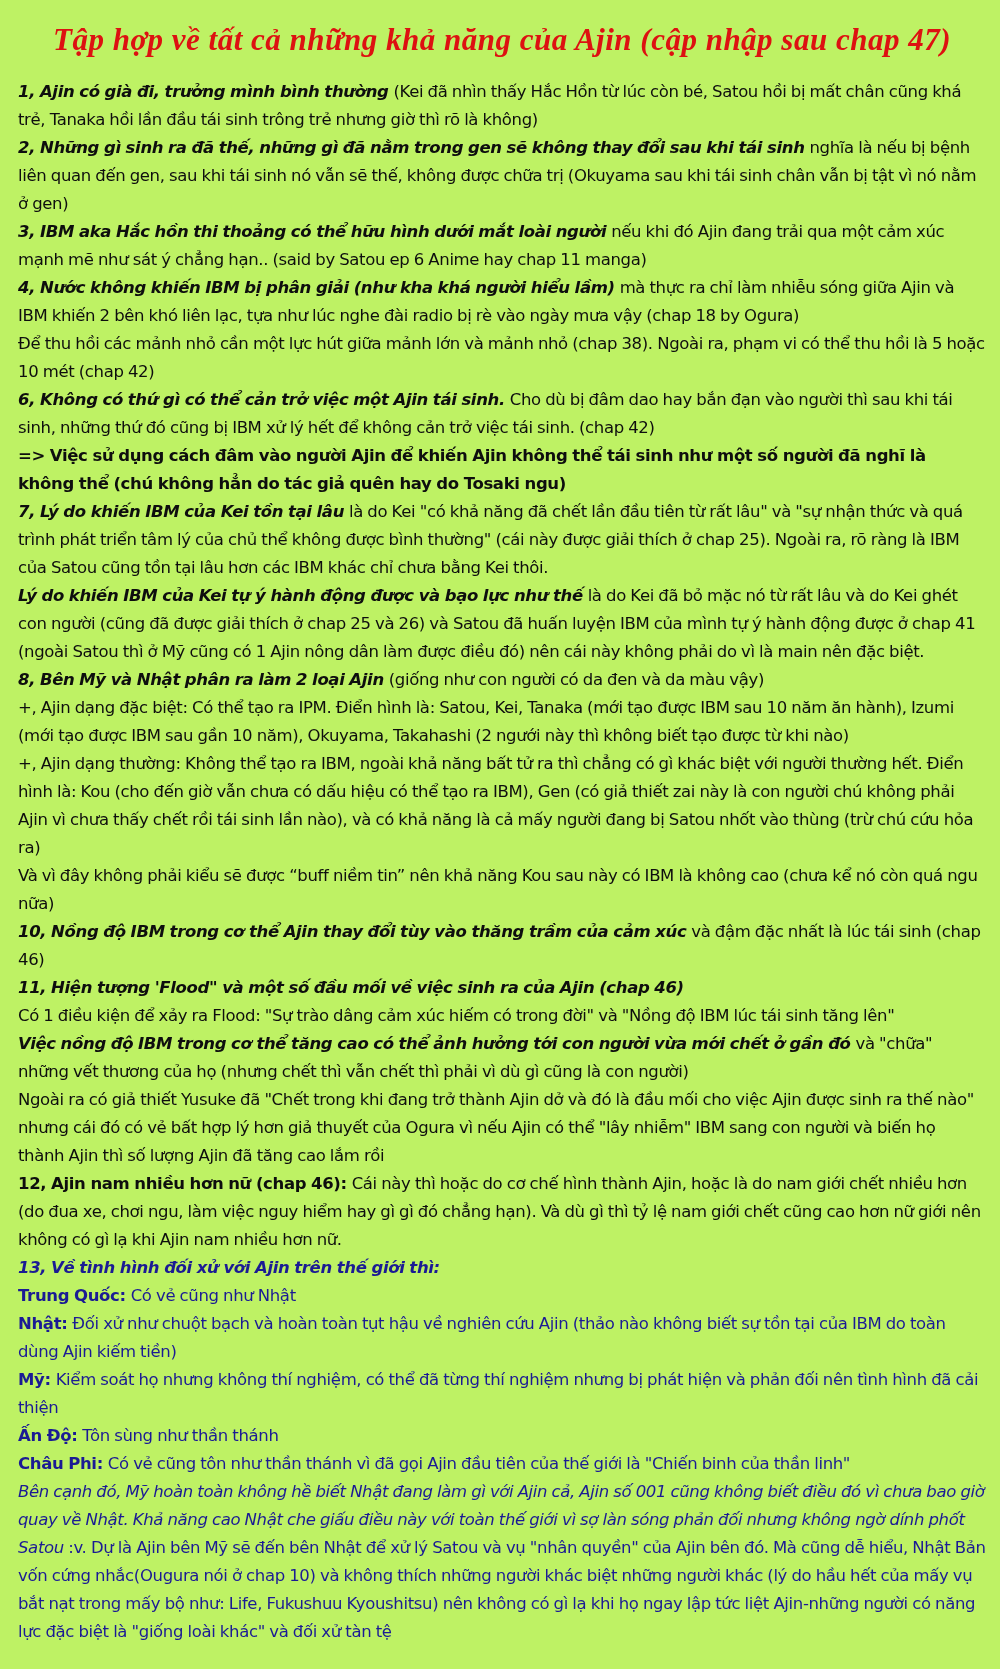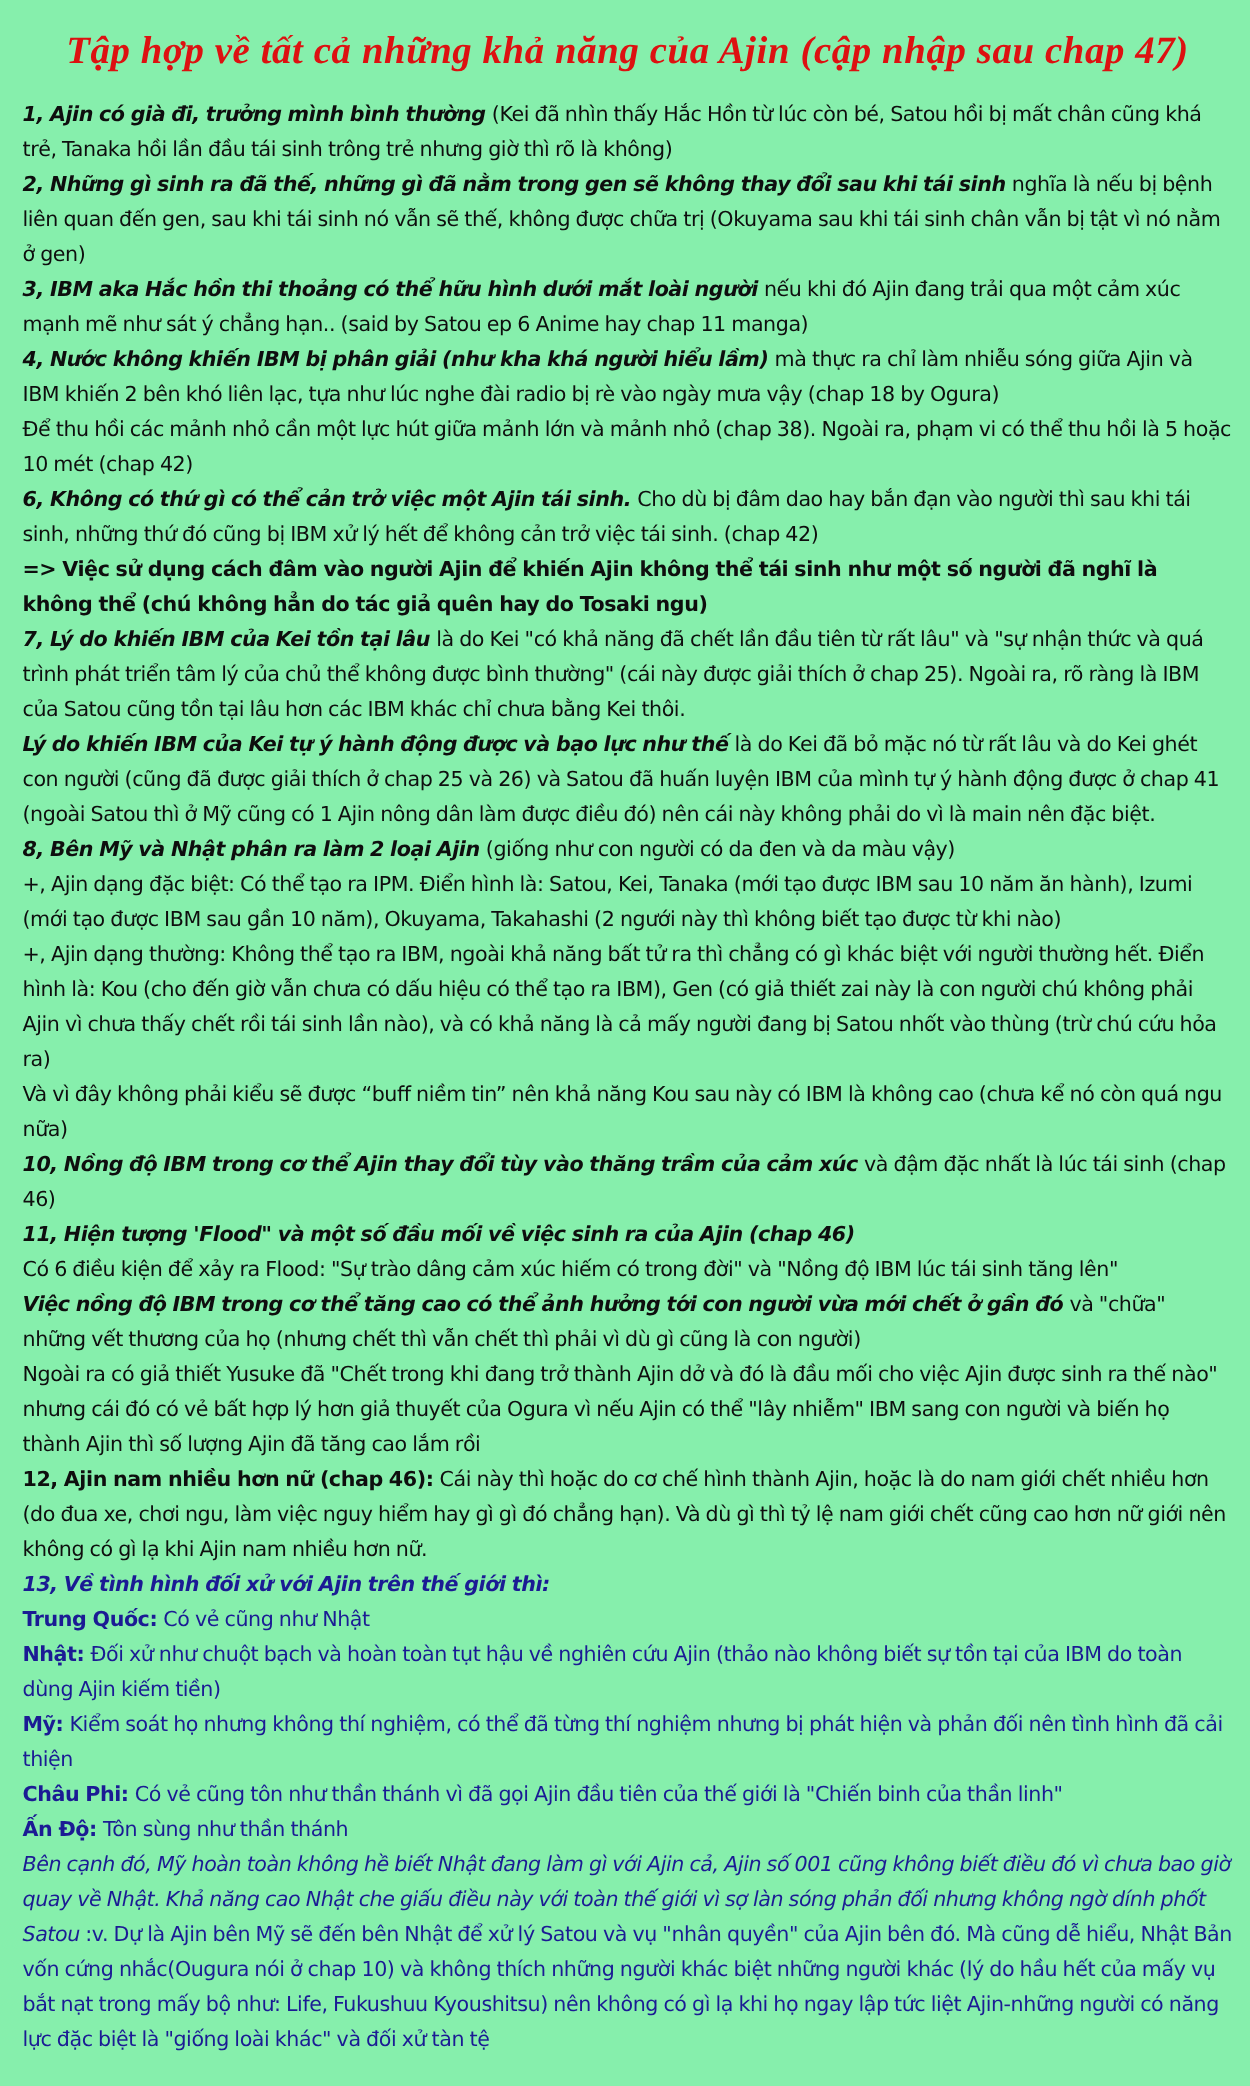--- a/index.html
+++ b/index.html
@@ -29,43 +29,43 @@
     word-spacing: -0.5px;
   }
   .seg-bold-italic { font-weight: 700; font-style: italic; }
   .seg-bold { font-weight: 700; }
   .seg-italic { font-style: italic; }
   .seg-regular { font-weight: 400; font-style: normal; }
 </style>
 </head>
 <body>
 
-<div class="doc" style="background: #86efac;">
+<div class="doc" style="background: #bef264;">
   <h1 class="title" style="color: rgb(221, 17, 17);">Tập hợp về tất cả những khả năng của Ajin (cập nhập sau chap 47)</h1>
   <div>
       <p class="para" style="color: rgb(14, 14, 14);"><span class="seg-bold-italic">1, Ajin có già đi, trưởng mình bình thường </span><span class="seg-regular">(Kei đã nhìn thấy Hắc Hồn từ lúc còn bé, Satou hồi bị mất chân cũng khá trẻ, Tanaka hồi lần đầu tái sinh trông trẻ nhưng giờ thì rõ là không)</span></p>
       <p class="para" style="color: rgb(14, 14, 14);"><span class="seg-bold-italic">2, Những gì sinh ra đã thế, những gì đã nằm trong gen sẽ không thay đổi sau khi tái sinh </span><span class="seg-regular">nghĩa là nếu bị bệnh liên quan đến gen, sau khi tái sinh nó vẫn sẽ thế, không được chữa trị (Okuyama sau khi tái sinh chân vẫn bị tật vì nó nằm ở gen)</span></p>
       <p class="para" style="color: rgb(14, 14, 14);"><span class="seg-bold-italic">3, IBM aka Hắc hồn thi thoảng có thể hữu hình dưới mắt loài người </span><span class="seg-regular">nếu khi đó Ajin đang trải qua một cảm xúc mạnh mẽ như sát ý chẳng hạn.. (said by Satou ep 6 Anime hay chap 11 manga)</span></p>
       <p class="para" style="color: rgb(14, 14, 14);"><span class="seg-bold-italic">4, Nước không khiến IBM bị phân giải (như kha khá người hiểu lầm) </span><span class="seg-regular">mà thực ra chỉ làm nhiễu sóng giữa Ajin và IBM khiến 2 bên khó liên lạc, tựa như lúc nghe đài radio bị rè vào ngày mưa vậy (chap 18 by Ogura)</span></p>
       <p class="para" style="color: rgb(14, 14, 14);"><span class="seg-regular">Để thu hồi các mảnh nhỏ cần một lực hút giữa mảnh lớn và mảnh nhỏ (chap 38). Ngoài ra, phạm vi có thể thu hồi là 5 hoặc 10 mét (chap 42)</span></p>
       <p class="para" style="color: rgb(14, 14, 14);"><span class="seg-bold-italic">6, Không có thứ gì có thể cản trở việc một Ajin tái sinh. </span><span class="seg-regular">Cho dù bị đâm dao hay bắn đạn vào người thì sau khi tái sinh, những thứ đó cũng bị IBM xử lý hết để không cản trở việc tái sinh. (chap 42)</span></p>
       <p class="para" style="color: rgb(14, 14, 14);"><span class="seg-bold">=&gt; Việc sử dụng cách đâm vào người Ajin để khiến Ajin không thể tái sinh như một số người đã nghĩ là không thể (chú không hẳn do tác giả quên hay do Tosaki ngu)</span></p>
       <p class="para" style="color: rgb(14, 14, 14);"><span class="seg-bold-italic">7,  Lý do khiến IBM của Kei tồn tại lâu </span><span class="seg-regular">là do Kei "có khả năng đã chết lần đầu tiên từ rất lâu" và "sự nhận thức và quá trình phát triển tâm lý của chủ thể không được bình thường" (cái này được giải thích ở chap 25). Ngoài ra, rõ ràng là IBM của Satou cũng tồn tại lâu hơn các IBM khác chỉ chưa bằng Kei thôi.</span></p>
       <p class="para" style="color: rgb(14, 14, 14);"><span class="seg-bold-italic">Lý do khiến IBM của Kei tự ý hành động được và bạo lực như thế </span><span class="seg-regular">là do Kei đã bỏ mặc nó từ rất lâu và do Kei ghét con người (cũng đã được giải thích ở chap 25 và 26) và Satou đã huấn luyện IBM của mình tự ý hành động được ở chap 41 (ngoài Satou thì ở Mỹ cũng có 1 Ajin nông dân làm được điều đó) nên cái này không phải do vì là main nên đặc biệt.</span></p>
       <p class="para" style="color: rgb(14, 14, 14);"><span class="seg-bold-italic">8, Bên Mỹ và Nhật phân ra làm 2 loại Ajin </span><span class="seg-regular">(giống như con người có da đen và da màu vậy)</span></p>
       <p class="para" style="color: rgb(14, 14, 14);"><span class="seg-regular">+, Ajin dạng đặc biệt: Có thể tạo ra IPM. Điển hình là: Satou, Kei, Tanaka (mới tạo được IBM sau 10 năm ăn hành), Izumi (mới tạo được IBM sau gần 10 năm), Okuyama, Takahashi (2 ngưới này thì không biết tạo được từ khi nào)</span></p>
       <p class="para" style="color: rgb(14, 14, 14);"><span class="seg-regular">+, Ajin dạng thường: Không thể tạo ra IBM, ngoài khả năng bất tử ra thì chẳng có gì khác biệt với người thường hết. Điển hình là: Kou (cho đến giờ vẫn chưa có dấu hiệu có thể tạo ra IBM), Gen (có giả thiết zai này là con người chú không phải Ajin vì chưa thấy chết rồi tái sinh lần nào), và có khả năng là cả mấy người đang bị Satou nhốt vào thùng (trừ chú cứu hỏa ra)</span></p>
       <p class="para" style="color: rgb(14, 14, 14);"><span class="seg-regular">Và vì đây không phải kiểu sẽ được “buff niềm tin” nên khả năng Kou sau này có IBM là không cao (chưa kể nó còn quá ngu nữa)</span></p>
       <p class="para" style="color: rgb(14, 14, 14);"><span class="seg-bold-italic">10, Nồng độ IBM trong cơ thể Ajin thay đổi tùy vào thăng trầm của cảm xúc </span><span class="seg-regular">và đậm đặc nhất là lúc tái sinh (chap 46)</span></p>
       <p class="para" style="color: rgb(14, 14, 14);"><span class="seg-bold-italic">11, Hiện tượng 'Flood" và một số đầu mối về việc sinh ra của Ajin (chap 46)</span></p>
-      <p class="para" style="color: rgb(14, 14, 14);"><span class="seg-regular">Có 6 điều kiện để xảy ra Flood: "Sự trào dâng cảm xúc hiếm có trong đời" và "Nồng độ IBM lúc tái sinh tăng lên"</span></p>
+      <p class="para" style="color: rgb(14, 14, 14);"><span class="seg-regular">Có 1 điều kiện để xảy ra Flood: "Sự trào dâng cảm xúc hiếm có trong đời" và "Nồng độ IBM lúc tái sinh tăng lên"</span></p>
       <p class="para" style="color: rgb(14, 14, 14);"><span class="seg-bold-italic">Việc nồng độ IBM trong cơ thể tăng cao có thể ảnh hưởng tới con người vừa mới chết ở gần đó </span><span class="seg-regular">và "chữa" những vết thương của họ (nhưng chết thì vẫn chết thì phải vì dù gì cũng là con người)</span></p>
       <p class="para" style="color: rgb(14, 14, 14);"><span class="seg-regular">Ngoài ra có giả thiết Yusuke đã "Chết trong khi đang trở thành Ajin dở và đó là đầu mối cho việc Ajin được sinh ra thế nào" nhưng cái đó có vẻ bất hợp lý hơn giả thuyết của Ogura vì nếu Ajin có thể "lây nhiễm" IBM sang con người và biến họ thành Ajin thì số lượng Ajin đã tăng cao lắm rồi</span></p>
       <p class="para" style="color: rgb(14, 14, 14);"><span class="seg-bold">12, Ajin nam nhiều hơn nữ (chap 46): </span><span class="seg-regular">Cái này thì hoặc do cơ chế hình thành Ajin, hoặc là do nam giới chết nhiều hơn (do đua xe, chơi ngu, làm việc nguy hiểm hay gì gì đó chẳng hạn). Và dù gì thì tỷ lệ nam giới chết cũng cao hơn nữ giới nên không có gì lạ khi Ajin nam nhiều hơn nữ.</span></p>
       <p class="para" style="color: rgb(27, 27, 148);"><span class="seg-bold-italic">13, Về tình hình đối xử với Ajin trên thế giới thì:</span></p>
       <p class="para" style="color: rgb(27, 27, 148);"><span class="seg-bold">Trung Quốc: </span><span class="seg-regular">Có vẻ cũng như Nhật</span></p>
       <p class="para" style="color: rgb(27, 27, 148);"><span class="seg-bold">Nhật: </span><span class="seg-regular">Đối xử như chuột bạch và hoàn toàn tụt hậu về nghiên cứu Ajin (thảo nào không biết sự tồn tại của IBM do toàn dùng Ajin kiếm tiền)</span></p>
       <p class="para" style="color: rgb(27, 27, 148);"><span class="seg-bold">Mỹ: </span><span class="seg-regular">Kiểm soát họ nhưng không thí nghiệm, có thể đã từng thí nghiệm nhưng bị phát hiện và phản đối nên tình hình đã cải thiện</span></p>
+      <p class="para" style="color: rgb(27, 27, 148);"><span class="seg-bold">Ấn Độ: </span><span class="seg-regular">Tôn sùng như thần thánh</span></p>
       <p class="para" style="color: rgb(27, 27, 148);"><span class="seg-bold">Châu Phi: </span><span class="seg-regular">Có vẻ cũng tôn như thần thánh vì đã gọi Ajin đầu tiên của thế giới là "Chiến binh của thần linh"</span></p>
-      <p class="para" style="color: rgb(27, 27, 148);"><span class="seg-bold">Ấn Độ: </span><span class="seg-regular">Tôn sùng như thần thánh</span></p>
       <p class="para" style="color: rgb(27, 27, 148);"><span class="seg-italic">Bên cạnh đó, Mỹ hoàn toàn không hề biết Nhật đang làm gì với Ajin cả, Ajin số 001 cũng không biết điều đó vì chưa bao giờ quay về Nhật. Khả năng cao Nhật che giấu điều này với toàn thế giới vì sợ làn sóng phản đối nhưng không ngờ dính phốt Satou </span><span class="seg-regular">:v. Dự là Ajin bên Mỹ sẽ đến bên Nhật để xử lý Satou và vụ "nhân quyền" của Ajin bên đó. Mà cũng dễ hiểu, Nhật Bản vốn cứng nhắc(Ougura nói ở chap 10) và không thích những người khác biệt những người khác (lý do hầu hết của mấy vụ bắt nạt trong mấy bộ như: Life, Fukushuu Kyoushitsu) nên không có gì lạ khi họ ngay lập tức liệt Ajin-những người có năng lực đặc biệt là "giống loài khác" và đối xử tàn tệ</span></p>
     </div>
 </div>
 
 </body></html>

